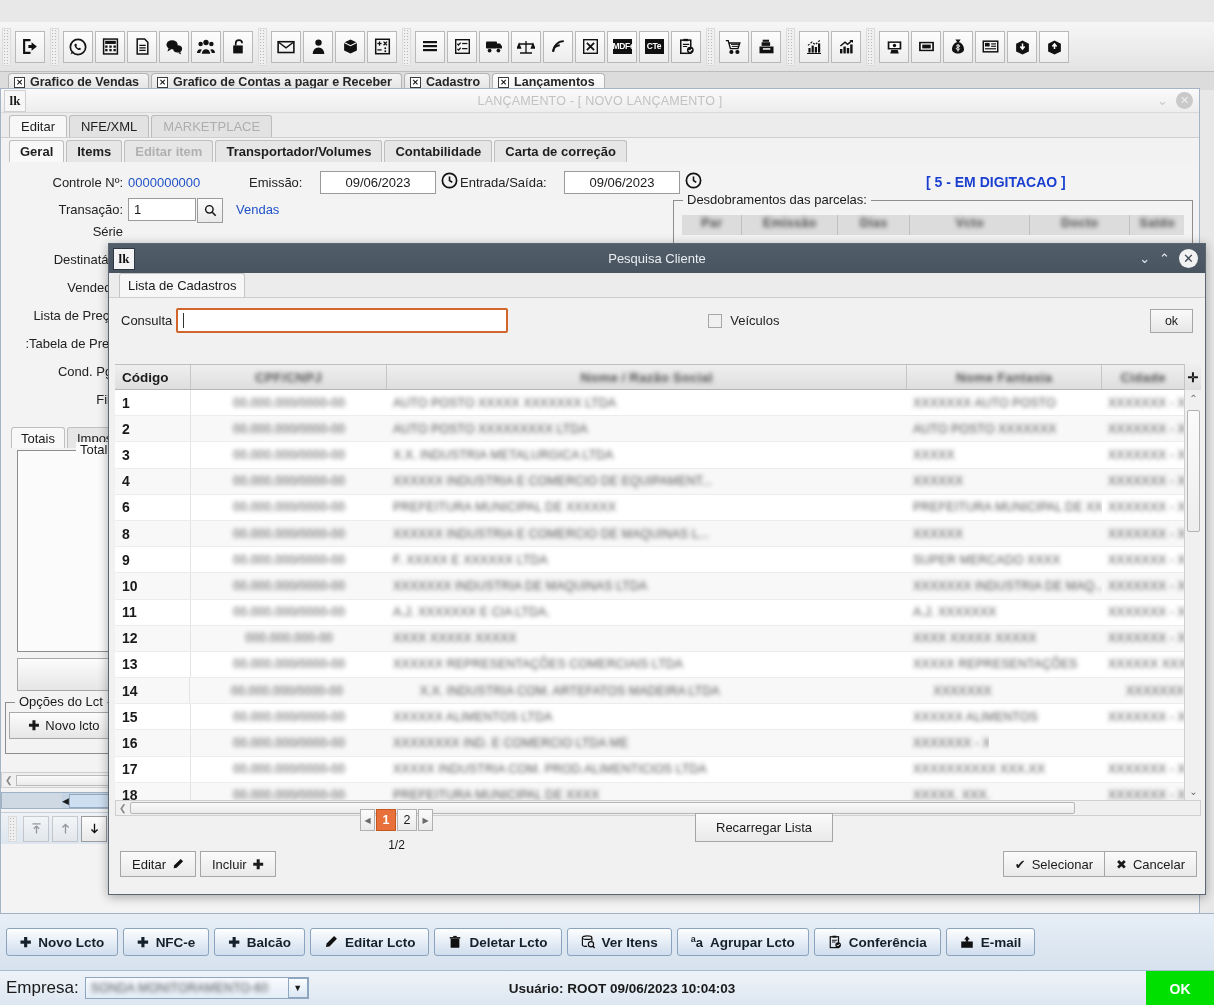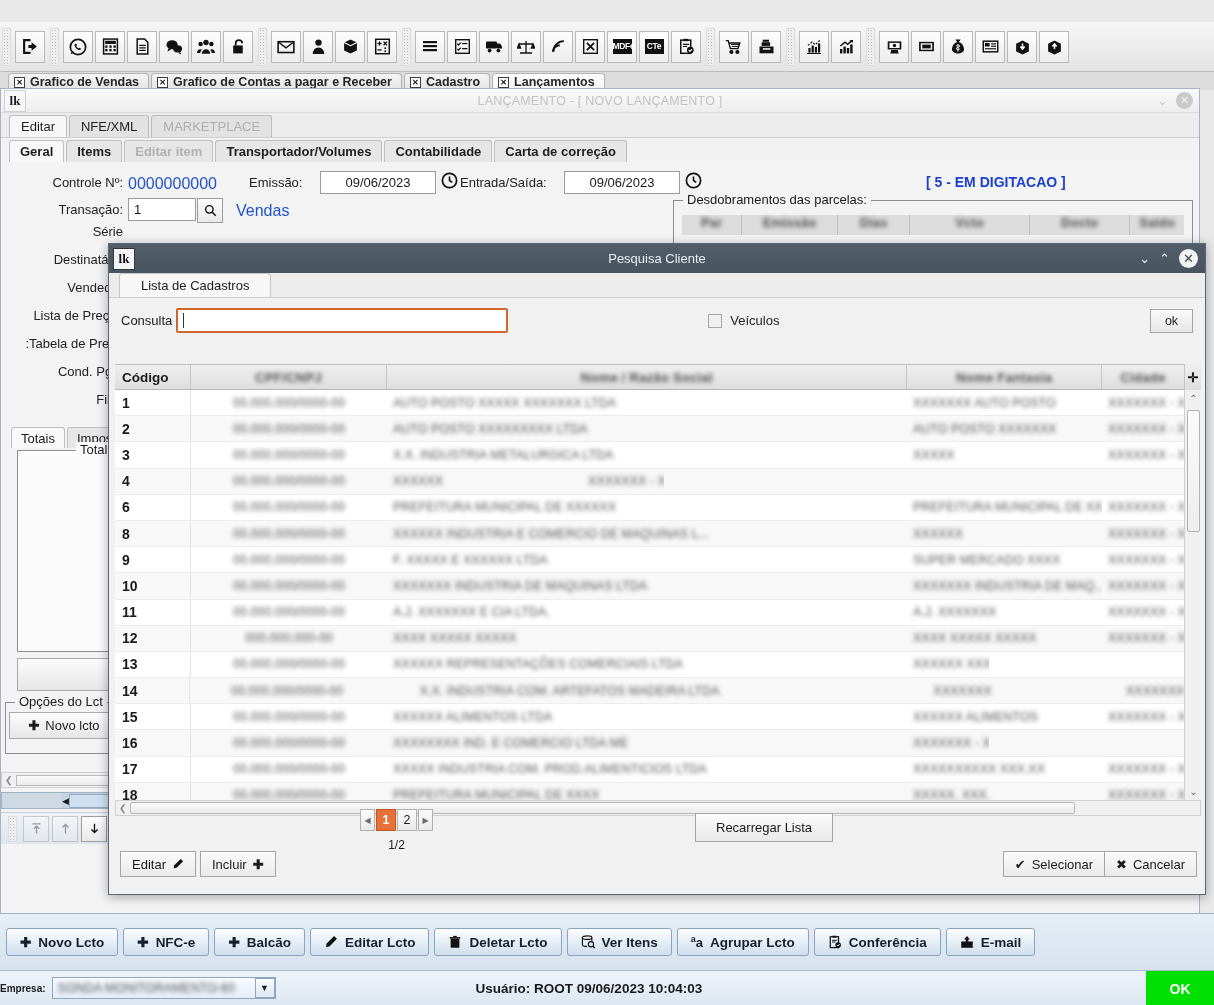--- a/index.html
+++ b/index.html
@@ -119,21 +119,21 @@
   .t2.sel { background: #f8f8f8; }
   .t2.dis { color: #b0b0b0; }
 
   .form { position: relative; background: #f3f3f3; height: 100%; }
 
   .lbl { font-size: 13px; color: #222; }
   .inp {
     background: #fff; border: 1px solid #9a9a9a; height: 23px; font-size: 13px;
     padding: 0 5px; display: flex; align-items: center;
   }
-  .link { color: #2152c8; font-size: 16px; }
+  .link { color: #2152c8; font-size: 13px; }
   .bluebold { color: #1a3fd0; font-weight: bold; font-size: 14px; }
 
   .sqbtn {
     width: 26px; height: 25px; background: linear-gradient(#fcfcfc, #e9e9e9);
     border: 1px solid #9c9c9c; display: flex; align-items: center; justify-content: center;
   }
 
   .grpbox { border: 1px solid #8d8d8d; position: absolute; }
   .grplabel { position: absolute; background: #f3f3f3; padding: 0 4px; font-size: 13px; top: -9px; left: 9px; }
 
@@ -166,21 +166,21 @@
     border: 1px solid #2f3842; display:flex; align-items:center; justify-content:center;
     font-weight: bold; font-size: 13px; font-family: "Liberation Serif", serif;
   }
   .dlg-caption { position: absolute; left: 0; right: 0; text-align: center; font-size: 13px; }
   .dlg-ctrls { position: absolute; right: 7px; display: flex; align-items: center; gap: 9px; font-size: 13px; }
   .dlg-x { width: 19px; height: 19px; border-radius: 50%; background: #f2f2f2; color: #3a444f;
            font-size: 13px; line-height: 19px; text-align: center; }
 
   .dlg-tabstrip { height: 25px; background: #ececec; display: flex; align-items: flex-end; padding-left: 10px;
                   border-bottom: 1px solid #cdcdcd; }
-  .dlg-tab { height: 24px; padding: 0 21px; font-size: 13px; background: #f7f7f7;
+  .dlg-tab { height: 24px; padding: 0 8px; font-size: 13px; background: #f7f7f7;
              border: 1px solid #c4c4c4; border-bottom: none; border-radius: 3px 3px 0 0;
              display: flex; align-items: center; }
 
   .searchrow { height: 45px; display: flex; align-items: center; padding: 0 12px; background: #f1f1f1; }
   .searchinput {
     width: 332px; height: 25px; background: #fff; border: 2px solid #d0662b;
     border-radius: 2px; margin-left: 4px; display: flex; align-items: center; padding-left: 5px;
   }
   .caret { width: 1px; height: 15px; background: #333; }
   .chk { width: 14px; height: 14px; border: 1px solid #a7a7a7; background: #f0f0f0; }
@@ -233,21 +233,21 @@
     height: 28px; padding: 0 13px; border: 1px solid #8ba3bc; border-radius: 3px;
     background: linear-gradient(#fdfeff, #cfdded);
     font-size: 13.5px; font-weight: bold; color: #14202c;
     display: flex; align-items: center; gap: 7px;
   }
   .statusbar {
     position: absolute; left: 0; top: 970px; width: 1214px; height: 35px;
     background: linear-gradient(#eef3f9, #dde7f1); border-top: 1px solid #a8bacd;
     display: flex; align-items: center;
   }
-  .emp-label { font-size: 10px; font-weight: bold; margin-left: 0; }
+  .emp-label { font-size: 17px; font-weight: normal; margin-left: 6px; }
   .emp-sel { margin-left: 6px; width: 224px; height: 22px; border: 1px solid #8ea6bf;
              background: linear-gradient(#f8fbff,#e4edf6); display: flex; align-items: center; }
   .emp-arrow { margin-left: auto; width: 20px; height: 20px; border: 1px solid #8ea6bf;
                background: linear-gradient(#fbfdff,#dbe7f3); display:flex; align-items:center;
                justify-content:center; font-size:9px; }
   .okgreen { position: absolute; right: 0; top: 0; width: 68px; height: 35px; background: #00e000;
              color: #fff; font-size: 14px; font-weight: bold; display: flex; align-items: center;
              justify-content: center; }
 </style>
 </head>
@@ -742,20 +742,21 @@
           <div class="tr">
             <div class="td code" style="width: 76px;">3</div>
             <div class="td blurtext" style="width: 196px; justify-content: center; padding-left: 0px; font-size: 12.5px;">00.000.000/0000-00</div>
             <div class="td blurtext" style="width: 520px; justify-content: flex-start; padding-left: 6px; font-size: 12.5px;">X.X. INDUSTRIA METALURGICA LTDA</div>
             <div class="td blurtext" style="width: 195px; justify-content: flex-start; padding-left: 6px; font-size: 12.5px;">XXXXX</div>
             <div class="td blurtext" style="width: 82px; justify-content: flex-start; padding-left: 6px; font-size: 12.5px;">XXXXXXX - X</div>
           </div>
           <div class="tr">
             <div class="td code" style="width: 76px;">4</div>
             <div class="td blurtext" style="width: 196px; justify-content: center; padding-left: 0px; font-size: 12.5px;">00.000.000/0000-00</div>
+            <div class="td blurtext" style="width: 520px; justify-content: flex-start; padding-left: 6px; font-size: 12.5px;">XXXXXX INDUSTRIA E COMERCIO DE EQUIPAMENT...</div>
             <div class="td blurtext" style="width: 195px; justify-content: flex-start; padding-left: 6px; font-size: 12.5px;">XXXXXX</div>
             <div class="td blurtext" style="width: 82px; justify-content: flex-start; padding-left: 6px; font-size: 12.5px;">XXXXXXX - X</div>
           </div>
           <div class="tr">
             <div class="td code" style="width: 76px;">6</div>
             <div class="td blurtext" style="width: 196px; justify-content: center; padding-left: 0px; font-size: 12.5px;">00.000.000/0000-00</div>
             <div class="td blurtext" style="width: 520px; justify-content: flex-start; padding-left: 6px; font-size: 12.5px;">PREFEITURA MUNICIPAL DE XXXXXX</div>
             <div class="td blurtext" style="width: 195px; justify-content: flex-start; padding-left: 6px; font-size: 12.5px;">PREFEITURA MUNICIPAL DE XX...</div>
             <div class="td blurtext" style="width: 82px; justify-content: flex-start; padding-left: 6px; font-size: 12.5px;">XXXXXXX - X</div>
           </div>
@@ -791,20 +792,21 @@
             <div class="td code" style="width: 76px;">12</div>
             <div class="td blurtext" style="width: 196px; justify-content: center; padding-left: 0px; font-size: 12.5px;">000.000.000-00</div>
             <div class="td blurtext" style="width: 520px; justify-content: flex-start; padding-left: 6px; font-size: 12.5px;">XXXX XXXXX XXXXX</div>
             <div class="td blurtext" style="width: 195px; justify-content: flex-start; padding-left: 6px; font-size: 12.5px;">XXXX XXXXX XXXXX</div>
             <div class="td blurtext" style="width: 82px; justify-content: flex-start; padding-left: 6px; font-size: 12.5px;">XXXXXXX - X</div>
           </div>
           <div class="tr">
             <div class="td code" style="width: 76px;">13</div>
             <div class="td blurtext" style="width: 196px; justify-content: center; padding-left: 0px; font-size: 12.5px;">00.000.000/0000-00</div>
             <div class="td blurtext" style="width: 520px; justify-content: flex-start; padding-left: 6px; font-size: 12.5px;">XXXXXX REPRESENTAÇÕES COMERCIAIS LTDA</div>
+            <div class="td blurtext" style="width: 195px; justify-content: flex-start; padding-left: 6px; font-size: 12.5px;">XXXXX REPRESENTAÇÕES</div>
             <div class="td blurtext" style="width: 82px; justify-content: flex-start; padding-left: 6px; font-size: 12.5px;">XXXXXX XXXX</div>
           </div>
           <div class="tr">
             <div class="td code" style="width: 76px;">14</div>
             <div class="td blurtext" style="width: 196px; justify-content: center; padding-left: 0px; font-size: 12.5px;">00.000.000/0000-00</div>
             <div class="td blurtext" style="width: 520px; justify-content: flex-start; padding-left: 6px; font-size: 12.5px; margin-left: 30px;">X.X. INDUSTRIA COM. ARTEFATOS MADEIRA LTDA</div>
             <div class="td blurtext" style="width: 195px; justify-content: flex-start; padding-left: 6px; font-size: 12.5px;">XXXXXXX</div>
             <div class="td blurtext" style="width: 82px; justify-content: flex-start; padding-left: 6px; font-size: 12.5px;">XXXXXXX - X</div>
           </div>
           <div class="tr">

